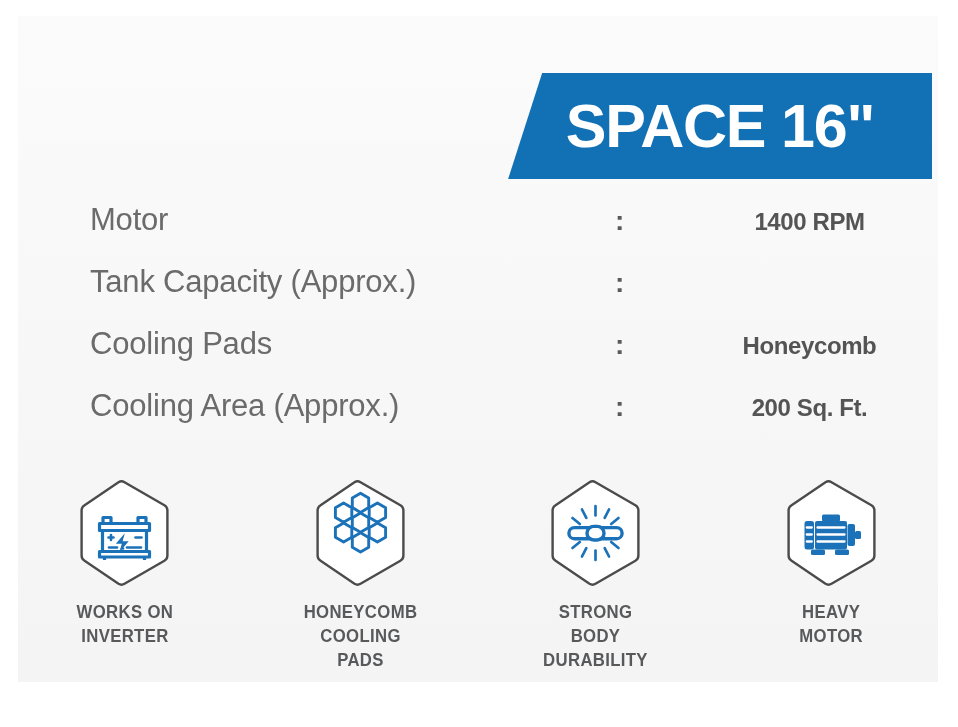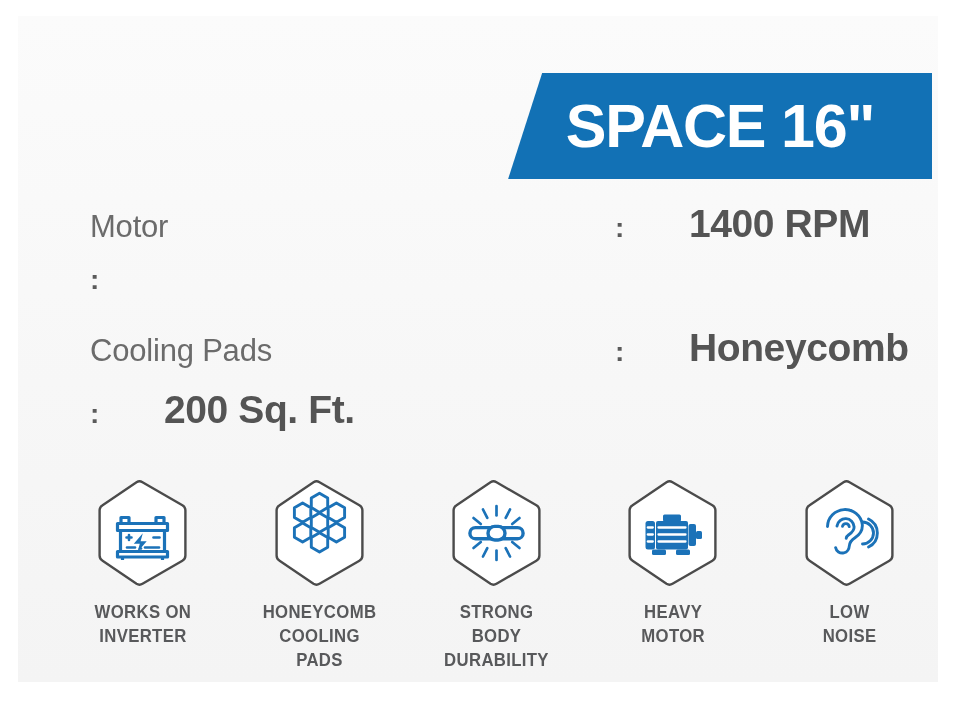--- a/index.html
+++ b/index.html
@@ -76,29 +76,30 @@
   .spec-colon {
     width: 74px;
     flex: none;
     color: #5a5a5a;
     font-size: 28px;
     font-weight: bold;
   }
   .spec-value {
     flex: 1;
     color: #545454;
-    font-size: 39px;
+    font-size: 24px;
     font-weight: bold;
     letter-spacing: -0.4px;
     white-space: nowrap;
+    text-align: center;
   }
   
   .features {
     position: absolute;
-    left: 18px;
+    left: 0;
     top: 463px;
     width: 920px;
     display: flex;
     justify-content: space-between;
     padding: 0 40px;
     box-sizing: border-box;
   }
   .feature {
     width: 133px;
     display: flex;
@@ -140,30 +141,32 @@
 
   <div class="specs">
 
     <div class="spec-row">
       <div class="spec-label">Motor</div>
       <div class="spec-colon">:</div>
       <div class="spec-value">1400 RPM</div>
     </div>
 
     <div class="spec-row">
+      <div class="spec-label">Tank Capacity (Approx.)</div>
       <div class="spec-colon">:</div>
     </div>
 
     <div class="spec-row">
       <div class="spec-label">Cooling Pads</div>
       <div class="spec-colon">:</div>
       <div class="spec-value">Honeycomb</div>
     </div>
 
     <div class="spec-row">
+      <div class="spec-label">Cooling Area (Approx.)</div>
       <div class="spec-colon">:</div>
       <div class="spec-value">200 Sq. Ft.</div>
     </div>
 
   </div>
 
   <div class="features">
 
     <div class="feature">
       <div class="hex">
@@ -259,32 +262,16 @@
             <path d="M24.8 48.5 h5"></path>
             <path d="M24.8 55.5 h5"></path>
             <path d="M24.8 62.5 h5"></path>
           </g>
         </svg>
       </div>
       <div class="feature-label">HEAVY
 MOTOR</div>
     </div>
 
-    <div class="feature">
-      <div class="hex">
-        <svg viewBox="0 0 99 108" xmlns="http://www.w3.org/2000/svg">
-          <path d="M49.5 3.2 L89.4 26.3 a6 6 0 0 1 3 5.2 v45.0 a6 6 0 0 1 -3 5.2 L49.5 104.8 a6 6 0 0 1 -6 0 L9.6 81.7 a6 6 0 0 1 -3 -5.2 v-45.0 a6 6 0 0 1 3 -5.2 L43.5 3.2 a6 6 0 0 1 6 0 z" fill="#ffffff" stroke="#4b4b4b" stroke-width="2.4"></path>
-          <g fill="none" stroke="#1b72b8" stroke-width="2.9" stroke-linecap="round" stroke-linejoin="round">
-            <path d="M27.5 47.5 a17.5 17.5 0 0 1 34.8 -2.0 c0.6 7.0 -3.3 10.6 -7.3 13.2 c-3.6 2.3 -5.3 4.3 -5.6 7.8 c-0.3 3.6 -2.0 6.6 -5.6 7.4 c-3.9 0.8 -7.6 -1.6 -8.2 -5.3"></path>
-            <path d="M37.0 47.0 a8.6 8.6 0 0 1 17.1 0.9 c0.2 4.2 -3.0 6.2 -5.4 7.9 c-1.6 1.1 -2.3 2.0 -2.5 3.6"></path>
-            <path d="M42.5 47.3 a3.4 3.4 0 0 1 6.7 0.3"></path>
-            <path d="M62.5 43.0 a11.0 11.0 0 0 1 0 22.0"></path>
-            <path d="M68.5 40.0 a15.5 15.5 0 0 1 0 28.0"></path>
-          </g>
-        </svg>
-      </div>
-      <div class="feature-label">LOW
-NOISE</div>
-    </div>
 
 
   </div>
 </div>
 
 </body></html>

